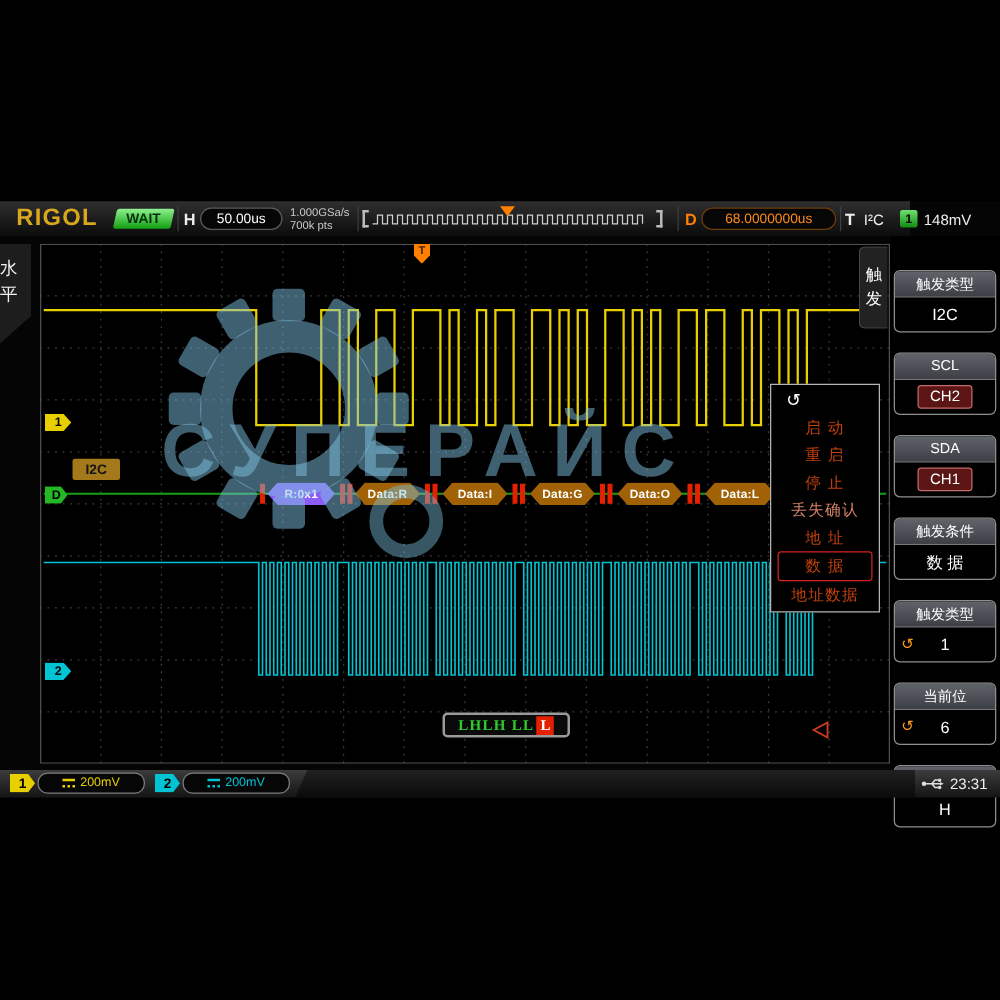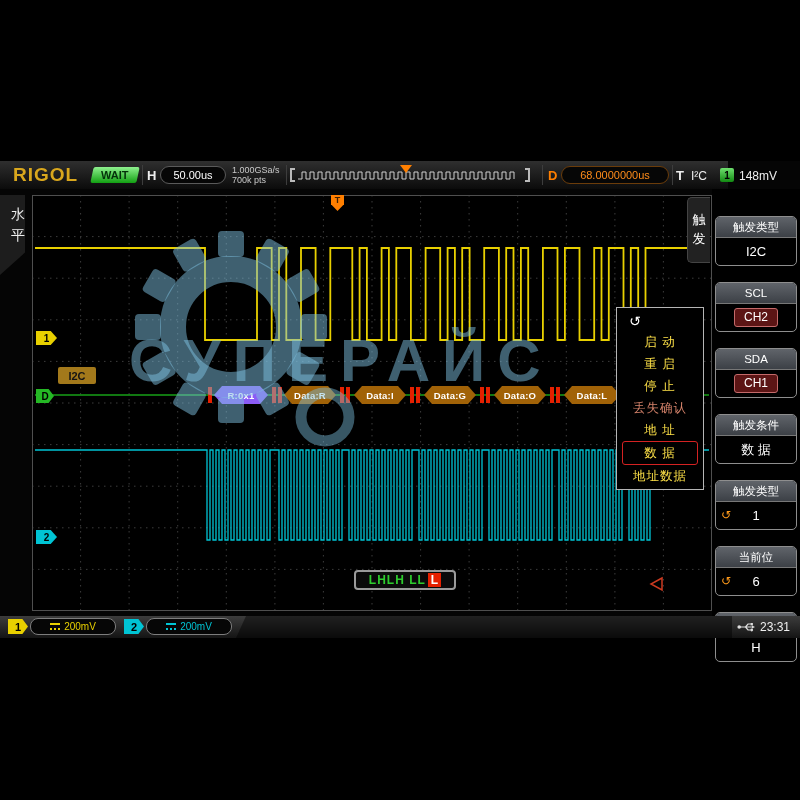--- a/index.html
+++ b/index.html
@@ -25,38 +25,38 @@
   .tri{position:absolute;left:110px;top:-1px;width:0;height:0;border-left:6px solid transparent;border-right:6px solid transparent;border-top:8px solid #ff7f00}
   .d-label{left:548px;top:7px;font-size:13px;font-weight:bold;color:#ff7f00}
   .d-box{left:561px;top:5px;width:108px;height:18px;border:1px solid #6b3c0a;border-radius:9px;background:#060606;color:#ff8c1a;font-size:11px;display:flex;align-items:center;justify-content:center}
   .t-label{left:676px;top:7px;font-size:13px;font-weight:bold;color:#eee}
   .trig-type{left:691px;top:8px;font-size:12px;color:#eee}
   .trig-ch{left:720px;top:7px;width:14px;height:14px;background:linear-gradient(#6fe06f,#128a12);border-radius:2px;color:#000;font-weight:bold;font-size:10px;display:flex;align-items:center;justify-content:center}
   .trig-lvl{left:739px;top:8px;font-size:12px;color:#eee}
 
   
   .main{position:absolute;left:0;top:28px;width:800px;height:427px}
-  .htab{position:absolute;left:0;top:6px;width:25px;height:80px;background:#1d1d1d;color:#f0f0f0;font-size:14px;line-height:21px;text-align:right;padding-top:9px;clip-path:polygon(0 0,100% 0,100% 72%,0 100%)}
+  .htab{position:absolute;left:0;top:6px;width:25px;height:80px;background:#1d1d1d;color:#f0f0f0;font-size:14px;line-height:21px;text-align:left;padding-top:9px;clip-path:polygon(0 0,100% 0,100% 72%,0 100%)}
   .grid{position:absolute;left:32px;top:6px;width:680px;height:416px;background:#000}
   .grid svg.waves{position:absolute;left:0;top:0}
   .seg{position:absolute;top:191px;height:18px;display:flex;align-items:center;justify-content:center;font-size:9.5px;font-weight:bold;color:#fff;letter-spacing:.2px;clip-path:polygon(0 50%,8px 0,calc(100% - 8px) 0,100% 50%,calc(100% - 8px) 100%,8px 100%)}
   .seg.addr{background:#8b5cf6}
   .seg.data{background:#a16207}
   .tick{position:absolute;top:192px;width:4px;height:16px;background:#e52000}
   .trig-flag{position:absolute;left:299px;top:0;width:13px;height:16px;background:#ff7f00;clip-path:polygon(0 0,100% 0,100% 58%,50% 100%,0 58%);color:#402000;font-size:9px;font-weight:bold;text-align:center;line-height:10px}
-  .pattern{position:absolute;left:322px;top:375px;width:102px;height:20px;background:#0a0a0a;border:2px solid #9a9a9a;border-radius:4px;display:flex;align-items:center;justify-content:center;gap:2px;font-family:Liberation Sans, sans-serif;font-size:12px;font-weight:bold}
+  .pattern{position:absolute;left:322px;top:375px;width:102px;height:20px;background:#0a0a0a;border:2px solid #9a9a9a;border-radius:4px;display:flex;align-items:center;justify-content:center;gap:2px;font-family:Liberation Serif, serif;font-size:12px;font-weight:bold}
   .pat-g{color:#2ecc2e;letter-spacing:1px}
   .pat-r{background:#e52000;color:#fff;padding:0 3px}
   .mk{position:absolute;width:21px;height:14px;display:flex;align-items:center;justify-content:center;font-size:10px;font-weight:bold;color:#000;clip-path:polygon(0 0,70% 0,100% 50%,70% 100%,0 100%)}
   .mk.ch1{left:36px;top:142px;background:#e8d000}
   .mk.dec{left:36px;top:200px;width:18px;background:#25b825}
   .mk.ch2{left:36px;top:341px;background:#00c4d4}
   .buslabel{position:absolute;left:58px;top:178px;width:38px;height:17px;background:#a3791b;color:#141414;font-size:11px;font-weight:bold;display:flex;align-items:center;justify-content:center;border-radius:2px}
   .popup{position:absolute;left:616px;top:118px;width:88px;height:183px;background:#000;border:1px solid #b5b5b5;display:flex;flex-direction:column;padding:2px 0;z-index:5}
-  .prow{flex:1;display:flex;align-items:center;justify-content:center;font-size:12.5px;color:#fde047;letter-spacing:1px}
+  .prow{flex:1;display:flex;align-items:center;justify-content:center;font-size:12.5px;color:#c2410c;letter-spacing:1px}
   .prow.picon{color:#fff;font-size:14px;justify-content:flex-start;padding-left:12px;letter-spacing:0}
   .prow.warn{color:#d4826a}
   .prow.sel{border:1px solid #d42222;border-radius:3px;margin:0 5px}
   .ttab{position:absolute;left:687px;top:8px;width:23px;height:66px;background:#222;border:1px solid #444;border-right:none;border-radius:5px 0 0 5px;color:#fff;font-size:13px;line-height:19px;text-align:center;padding-top:12px}
 
   
   .sidebar{position:absolute;left:712px;top:0;width:88px;height:427px;background:#000;padding-top:11px}
   .sbox{width:82px;height:50px;margin:16px auto 7px;border:1px solid #8e8e8e;border-radius:5px;overflow:hidden;background:#000}
   .sbox .ttl{height:21px;background:linear-gradient(#60646a,#3c4046);color:#fff;font-size:11.5px;display:flex;align-items:center;justify-content:center;border-bottom:1px solid #777}
   .sbox .val{height:27px;display:flex;align-items:center;justify-content:center;color:#fff;font-size:13px;position:relative}

